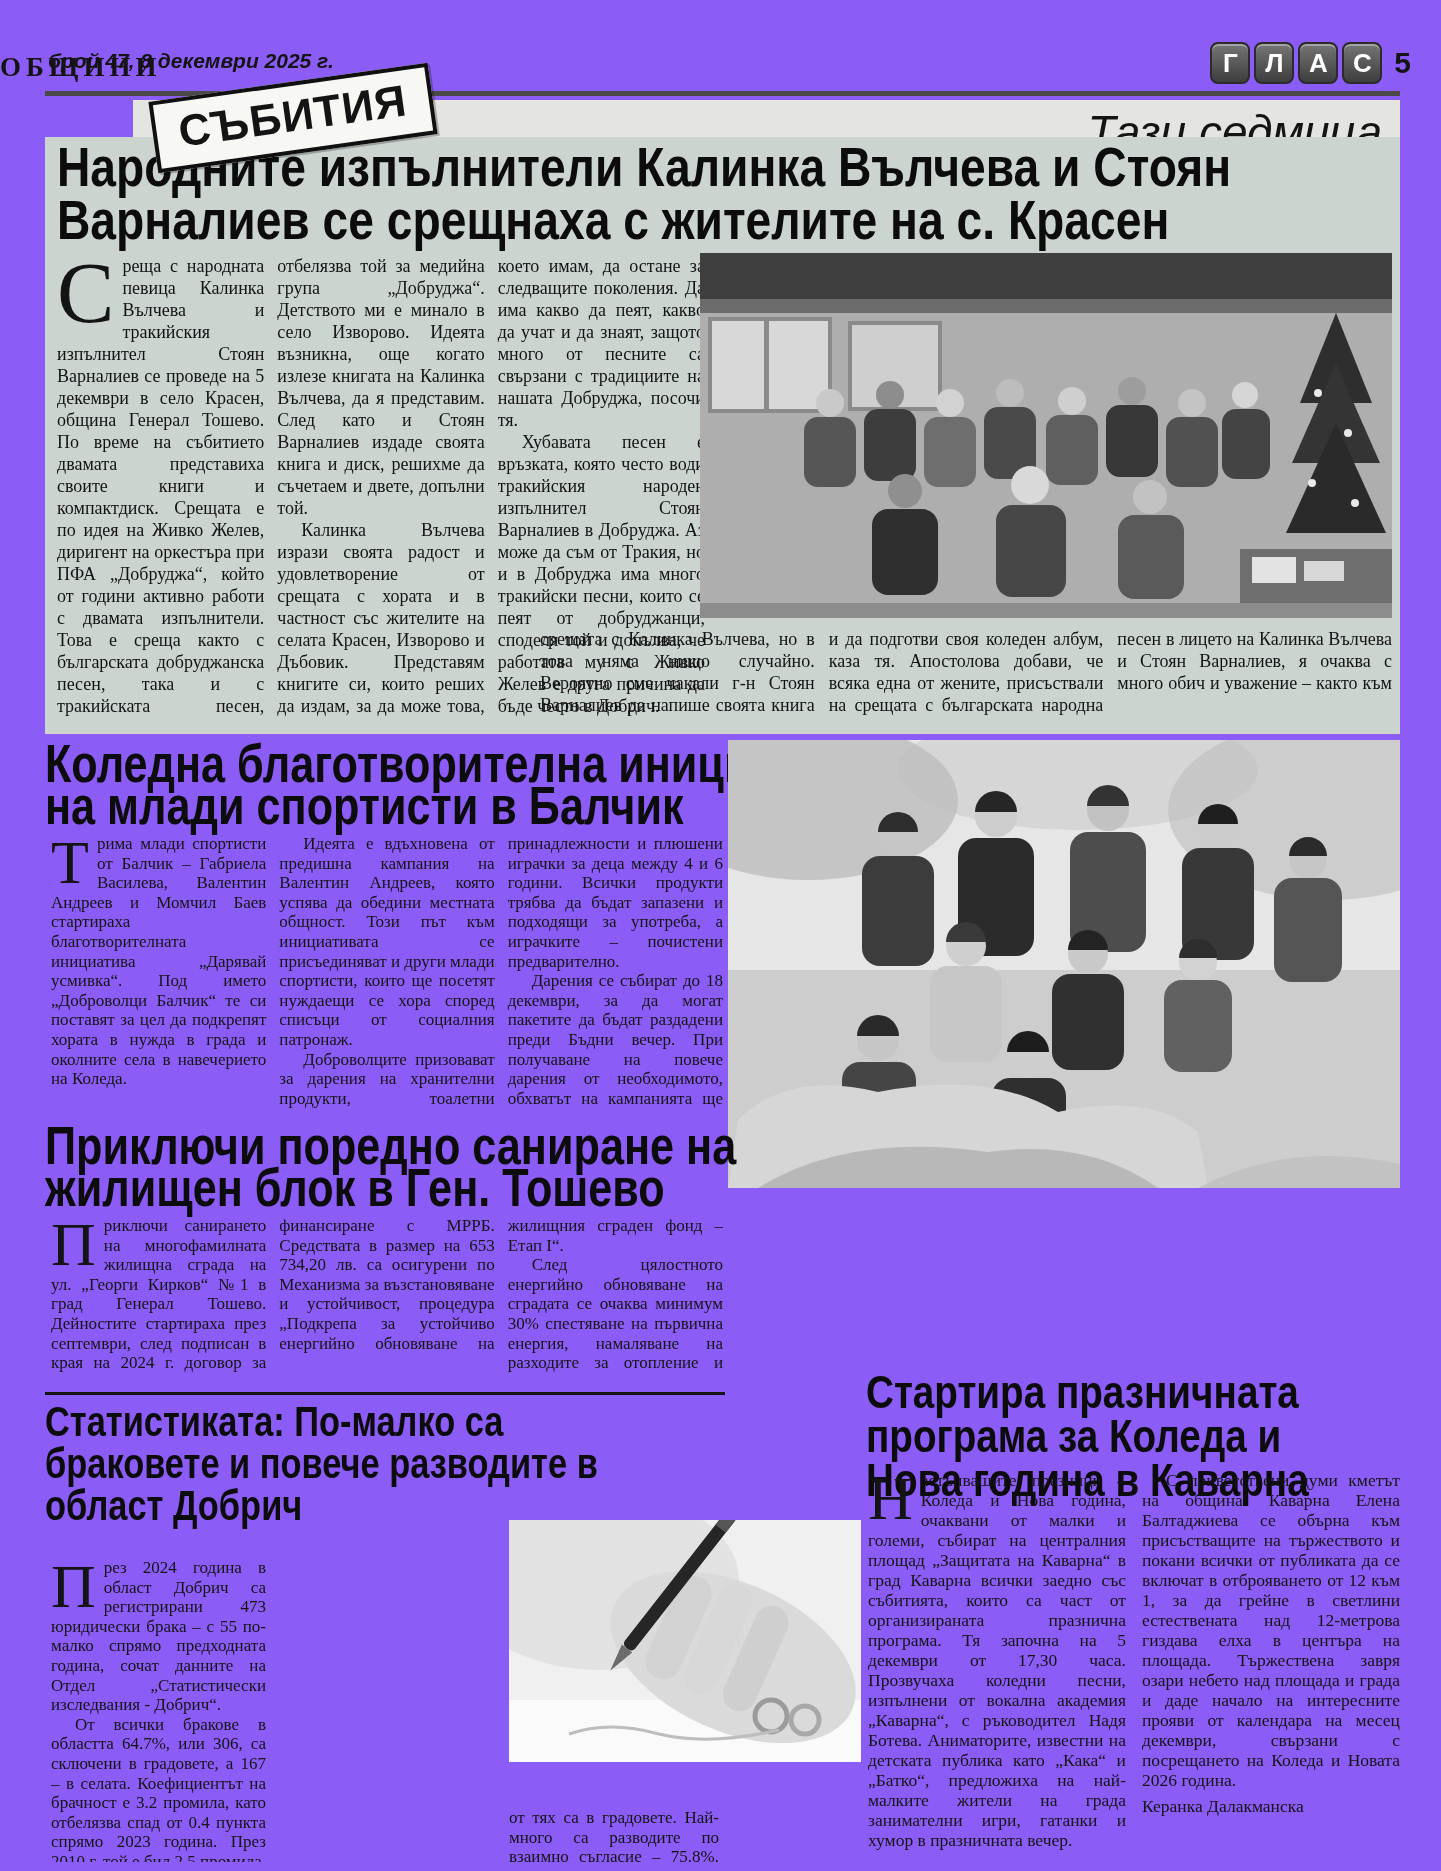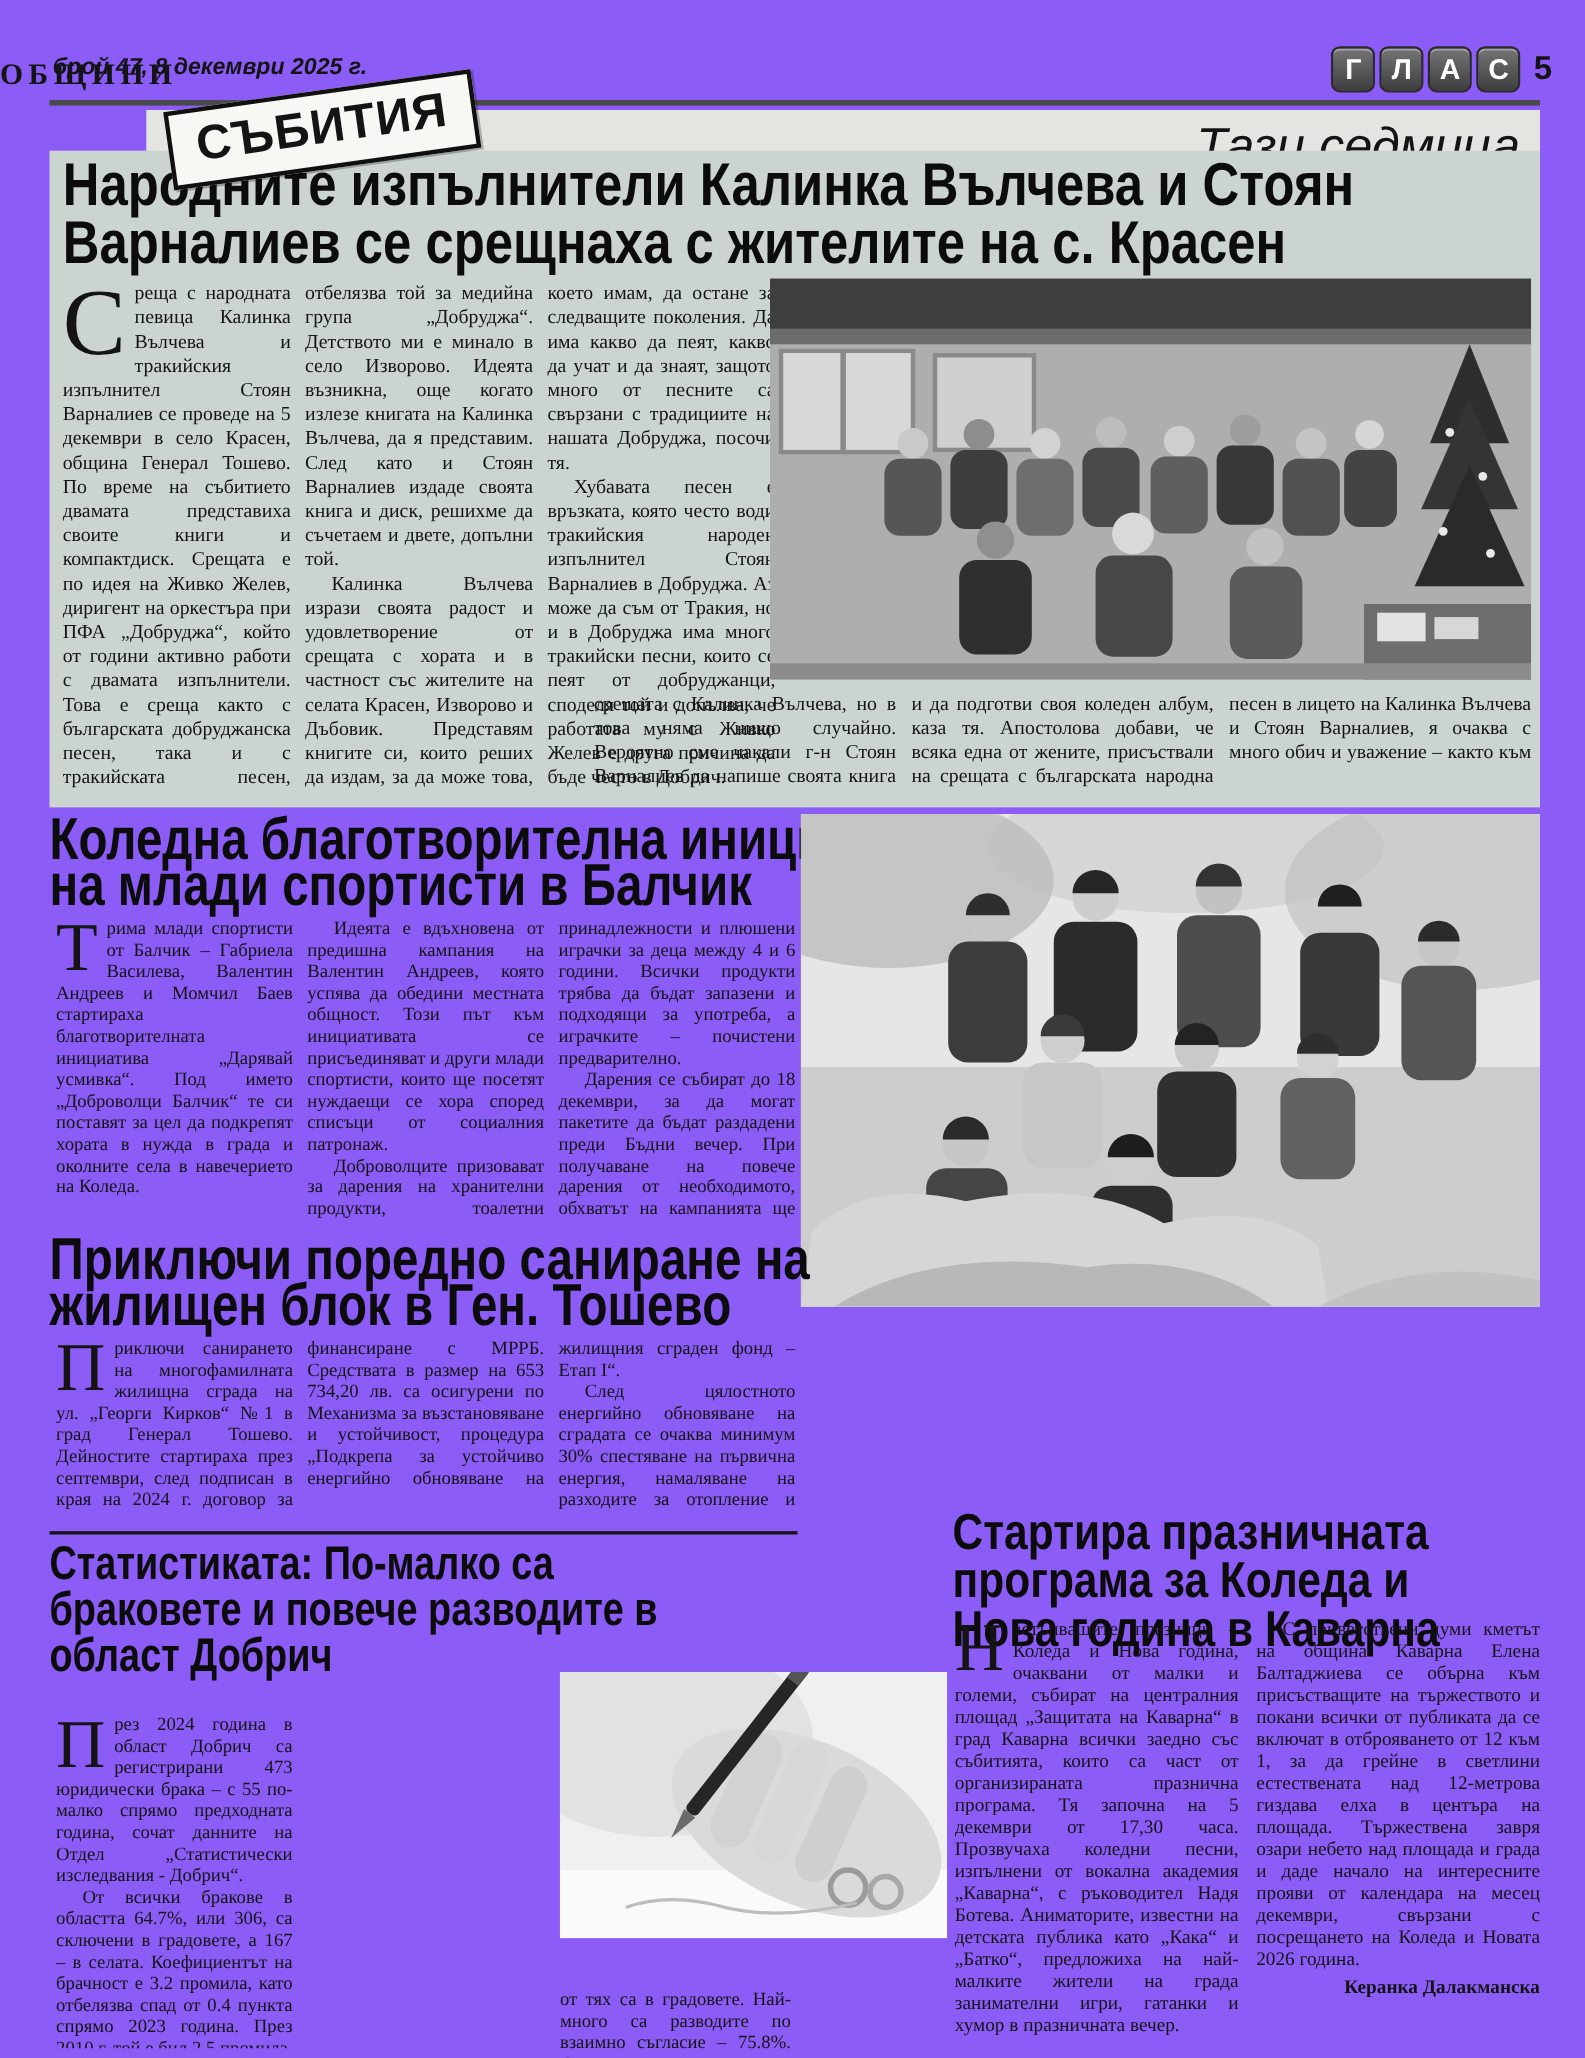--- a/index.html
+++ b/index.html
@@ -24,21 +24,21 @@
 
   
   .headline{font-family:"Liberation Sans",sans-serif;font-weight:700;color:#0c0c0c;}
   .hl{display:block;transform-origin:0 50%;white-space:nowrap;}
   .cols{column-fill:auto;overflow:hidden;text-align:justify;}
   .p{margin:0;text-indent:24px;}
   .p.first{text-indent:0;}
   .dropcap{float:left;font-family:"Liberation Serif",serif;font-weight:400;padding:3px 8px 0 0;}
   .cap4{font-size:86px;line-height:70px;}
   .cap3{font-size:62px;line-height:50px;}
-  .byline{margin:6px 0 0;text-align:right;font-weight:700;text-indent:0;}
+  .byline{margin:6px 0 0;text-align:left;font-weight:400;text-indent:0;}
   .photo{position:absolute;overflow:hidden;background:#c9c9c9;}
   .photo svg{display:block;}
 
   
   .article1{position:absolute;left:45px;top:137px;width:1355px;height:597px;background:#cbd4cf;}
   .a1-headline{position:absolute;left:12px;top:4px;font-size:55px;line-height:53px;}
   .a1-headline .hl{transform:scaleX(.84);}
   .a1-cols{position:absolute;left:12px;top:118px;width:648px;height:470px;
         column-count:3;column-gap:13px;font-size:18px;line-height:22px;}
   .a1-photo{left:700px;top:253px;width:692px;height:365px;}

